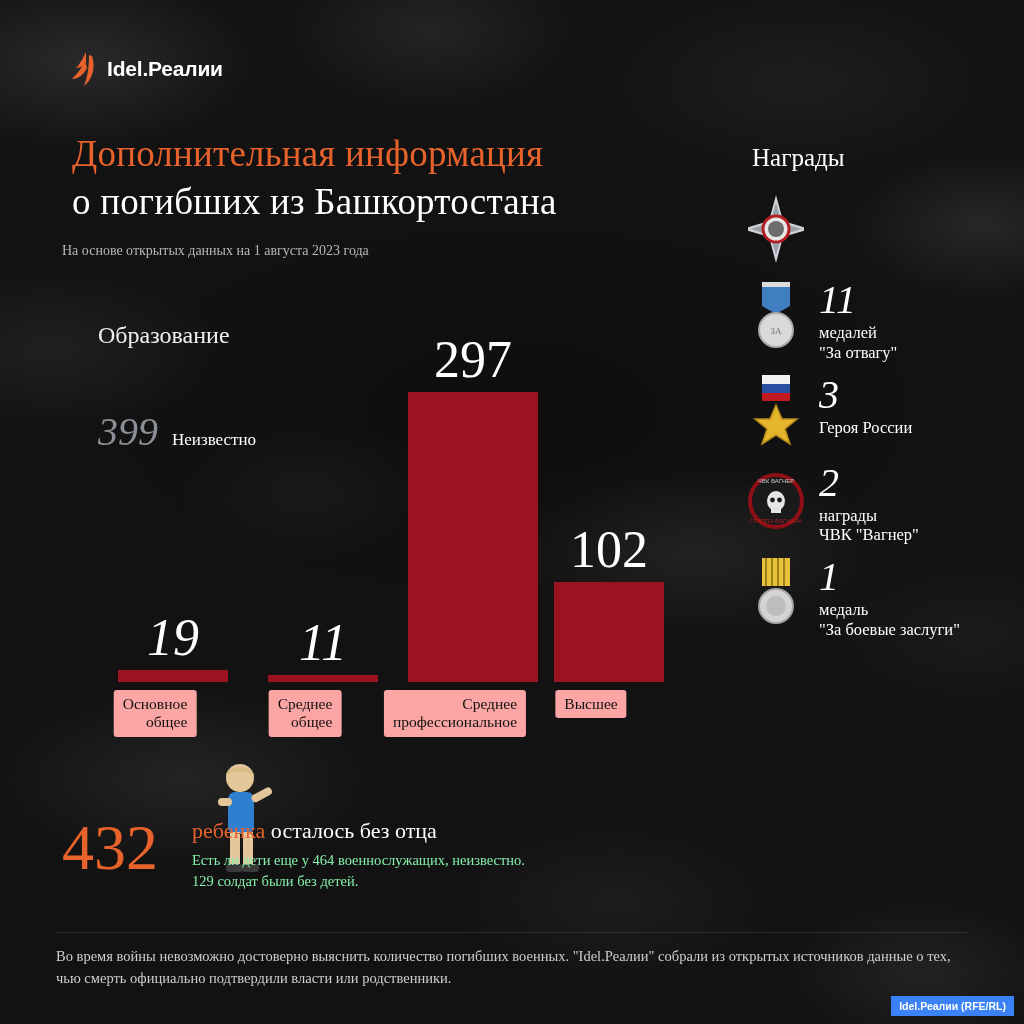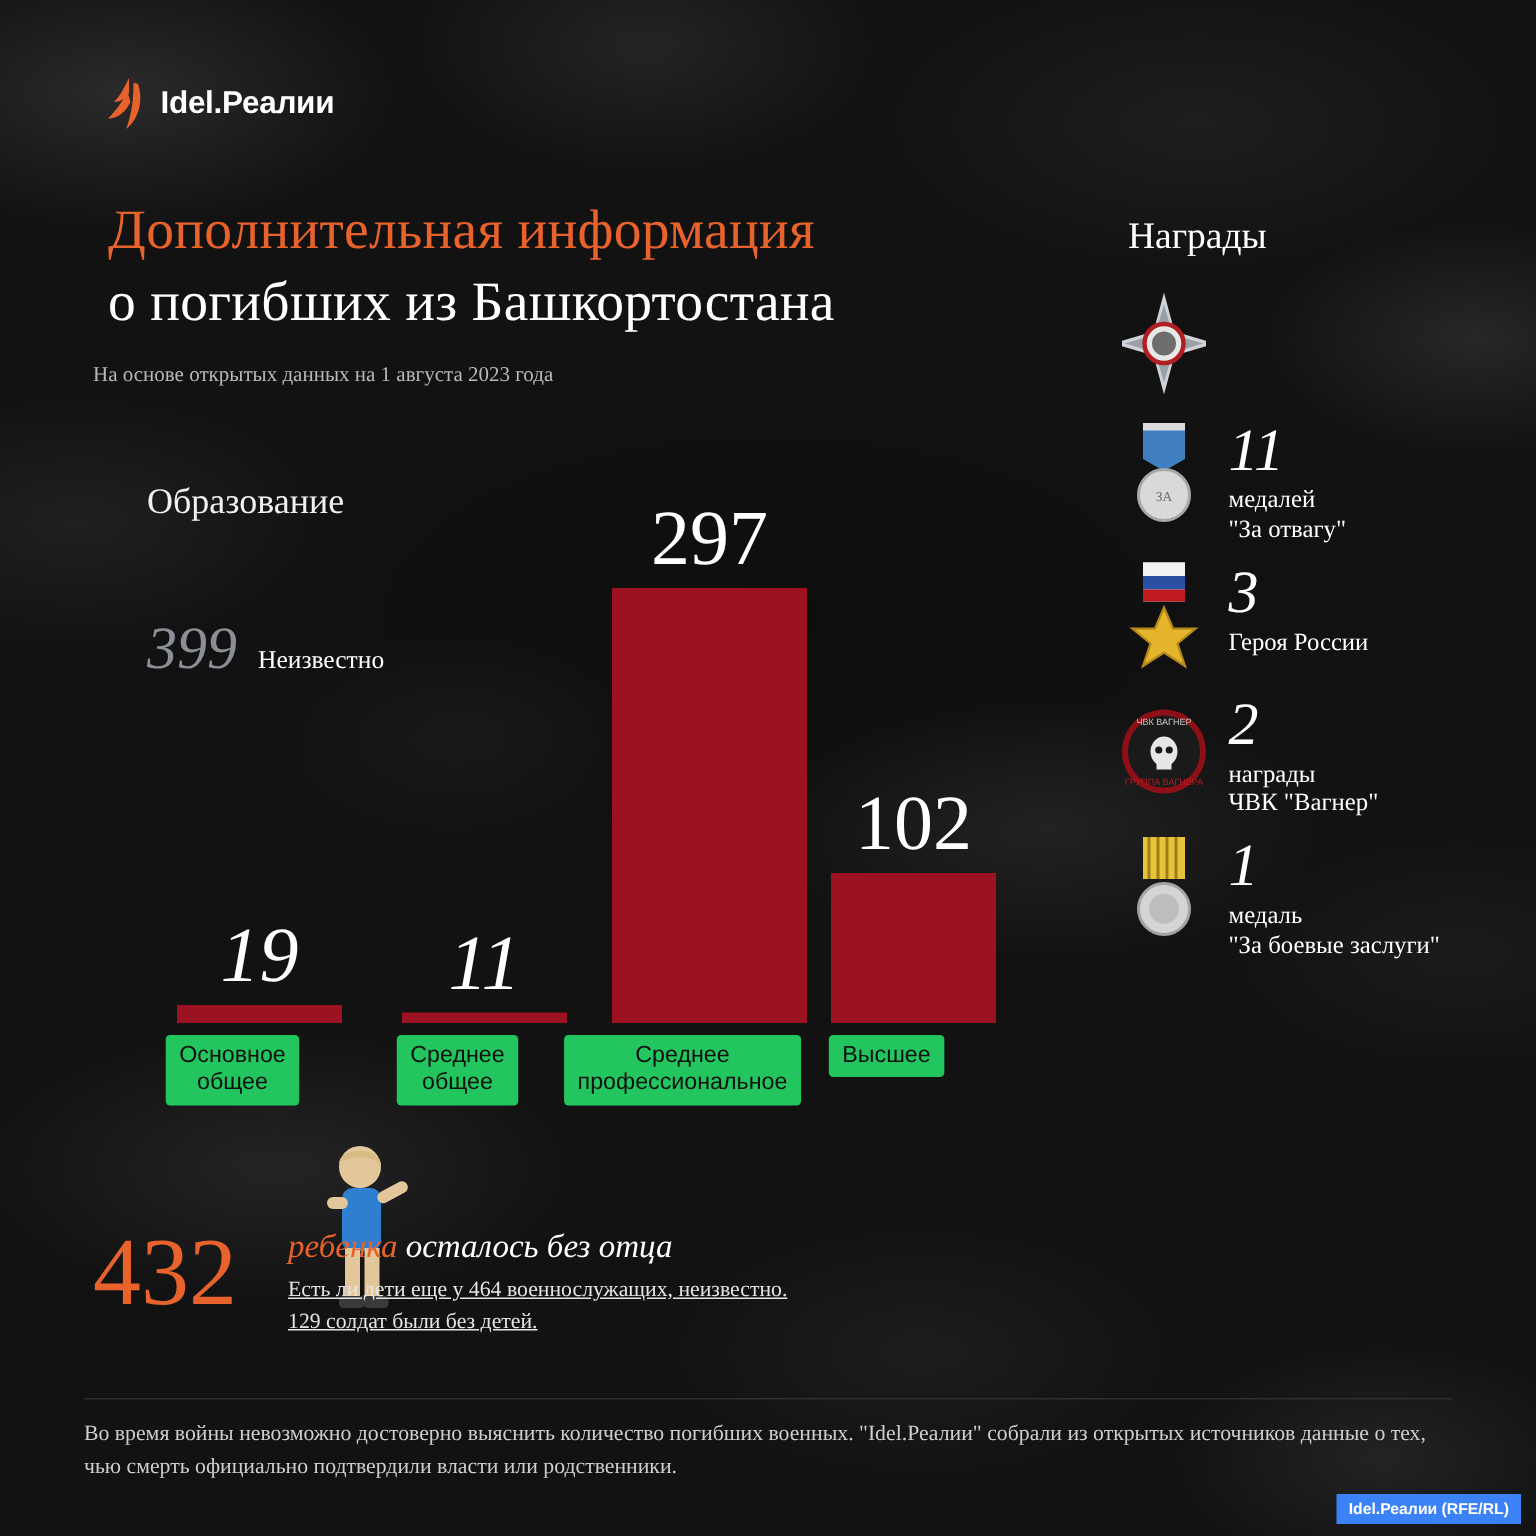--- a/index.html
+++ b/index.html
@@ -142,28 +142,29 @@
   .bar-rect {
     background: #9d1220;
     width: 100%;
   }
   .bar-cap {
     position: absolute;
     top: 100%;
     left: 50%;
     transform: translateX(-50%);
     margin-top: 8px;
-    background: #22c55e;
+    background: #fca5a5;
     color: #111111;
-    font-family: Liberation Sans, sans-serif;
+    font-family: Liberation Serif, serif;
     font-size: 15.5px;
     line-height: 1.18;
     padding: 5px 9px;
     border-radius: 3px;
     white-space: pre-line;
+    text-align: right;
   }
 
   
   .kids {
     position: absolute;
     left: 62px;
     top: 790px;
     width: 600px;
   }
   .kids-num {
@@ -175,32 +176,30 @@
     color: #e8622c;
     line-height: 1;
   }
   .kids-head {
     position: absolute;
     left: 130px;
     top: 28px;
     font-family: "Liberation Serif", serif;
     font-size: 22px;
     color: #ffffff;
-    font-style: italic;
   }
   .kids-head .accent { color: #e8622c; }
   .kids-note {
     position: absolute;
     left: 130px;
     top: 60px;
     font-family: "Liberation Serif", serif;
     font-size: 14.5px;
-    color: #e5e5e5;
+    color: #86efac;
     line-height: 1.45;
-    text-decoration: underline;
   }
   .kid-figure { position: absolute; left: 148px; top: -28px; }
 
   
   .awards-title {
     position: absolute;
     left: 752px;
     top: 144px;
     font-family: "Liberation Serif", serif;
     font-size: 25px;

